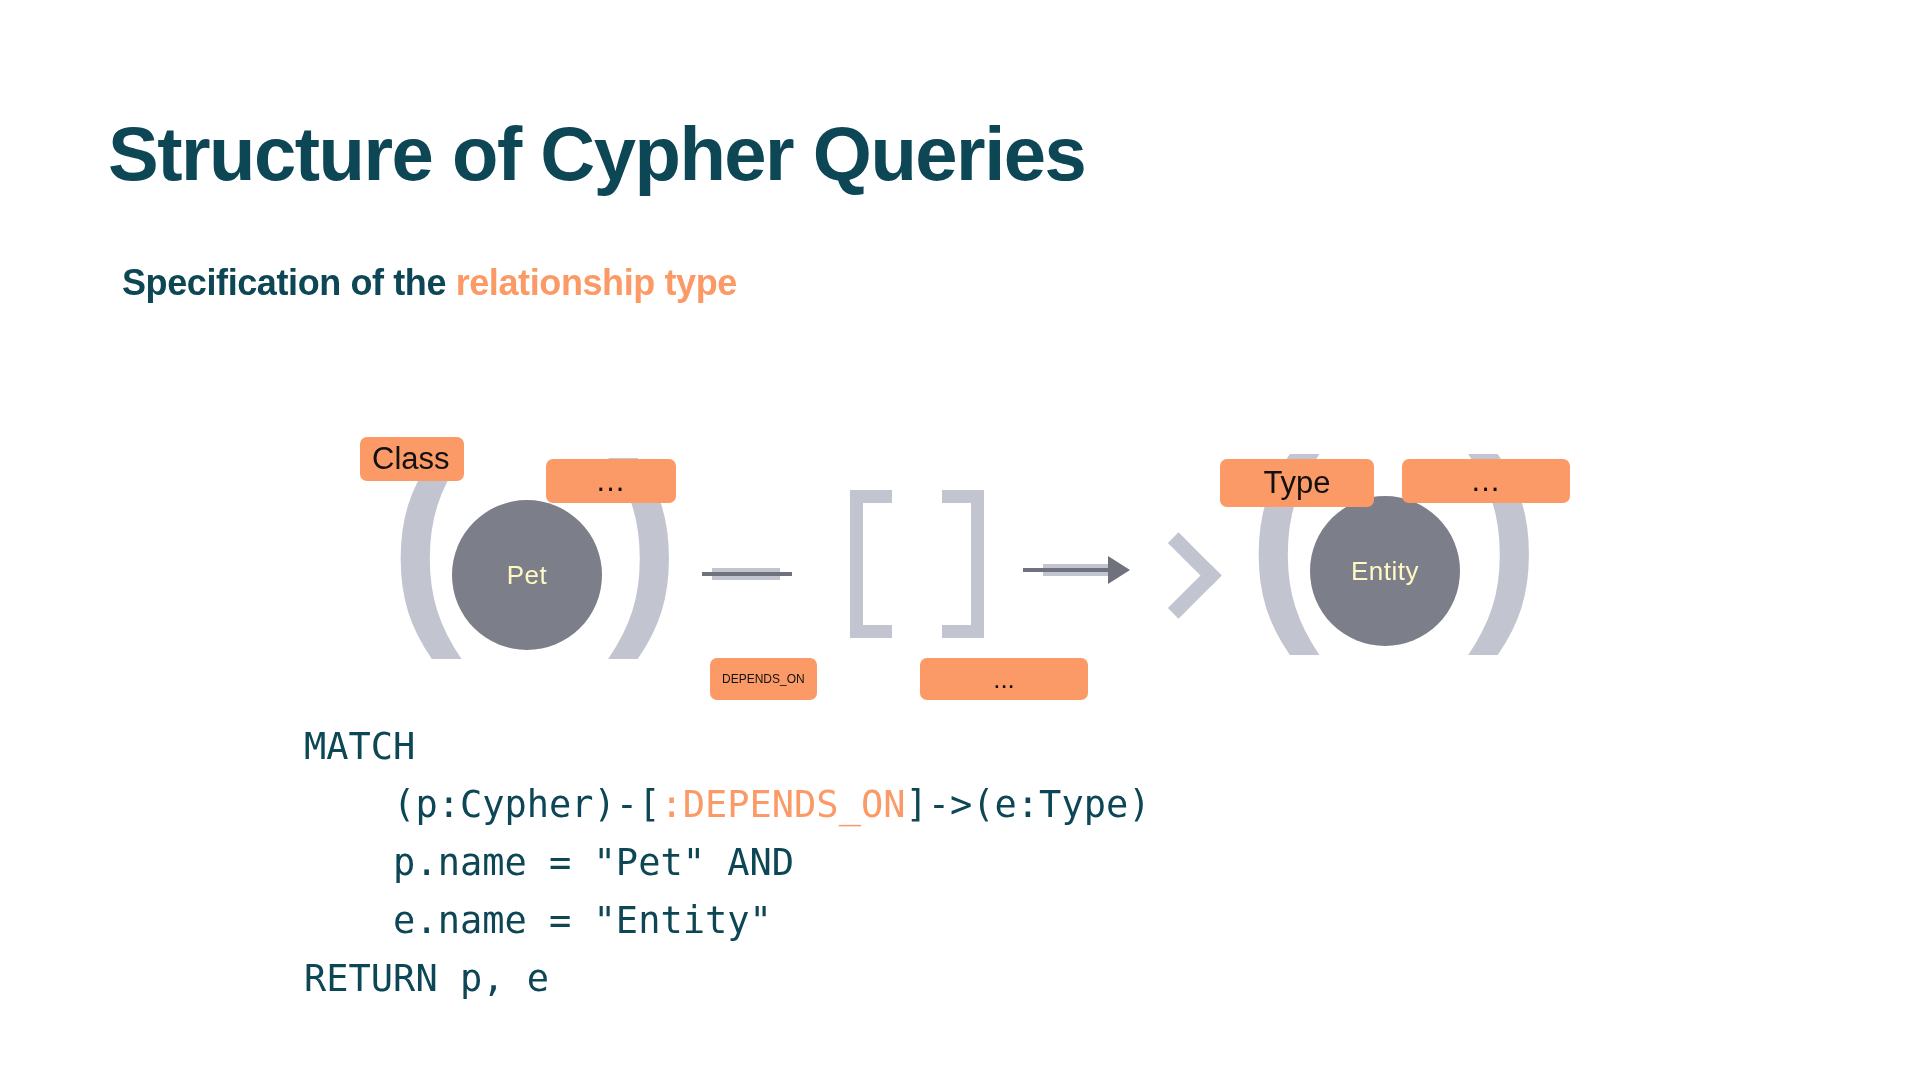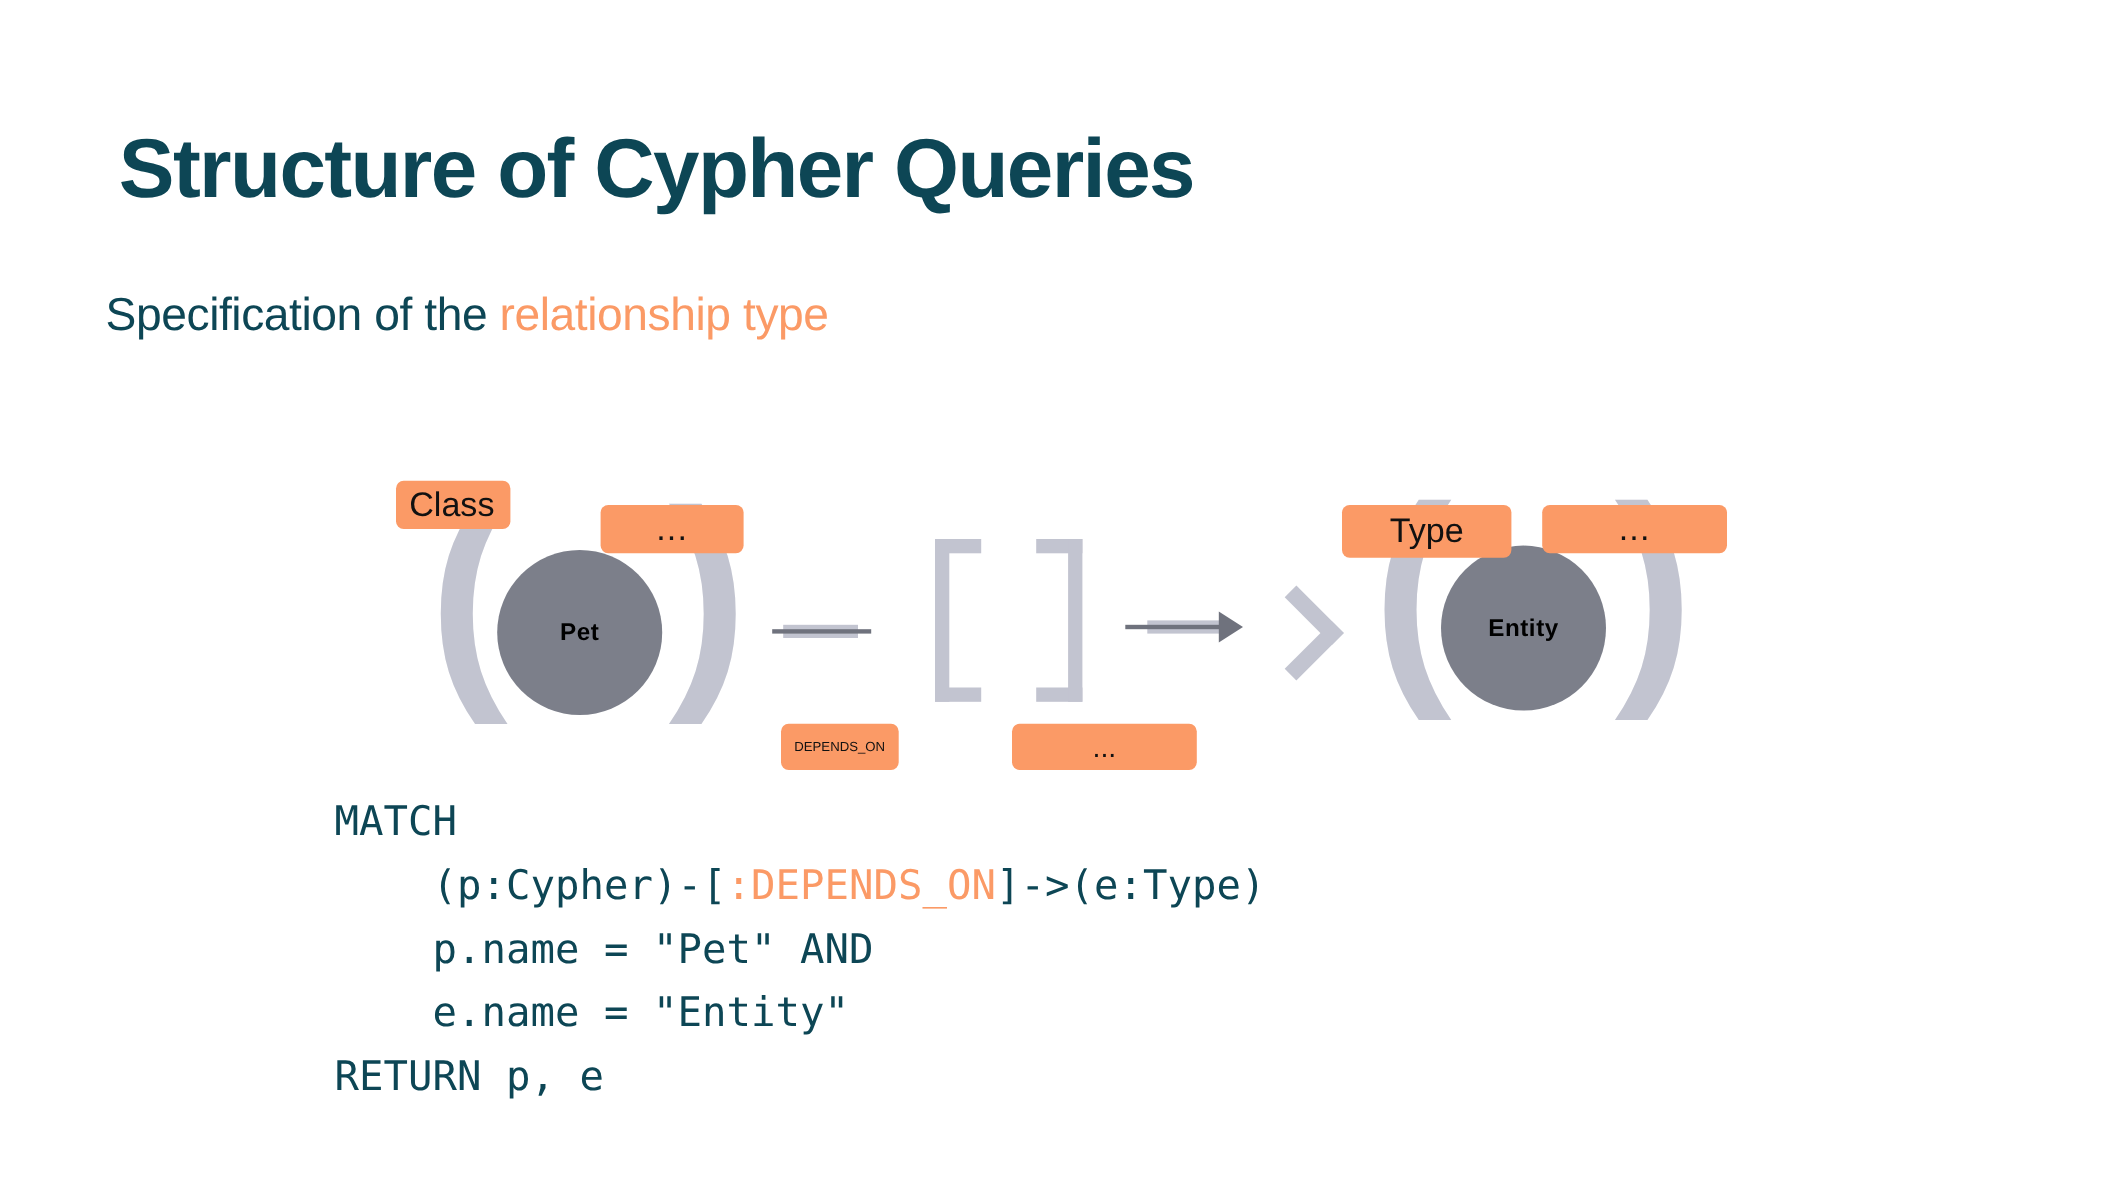--- a/index.html
+++ b/index.html
@@ -24,24 +24,24 @@
     font-size: 76px;
     font-weight: bold;
     letter-spacing: -1.5px;
     color: #0d4655;
     line-height: 1.05;
     white-space: nowrap;
     margin-top: 29px;
   }
   #slide-subtitle {
     position: absolute;
-    left: 96px;
+    left: 122px;
     top: 262px;
-    font-size: 42px;
-    font-weight: normal;
+    font-size: 36px;
+    font-weight: bold;
     letter-spacing: -0.4px;
     color: #0d4655;
     white-space: nowrap;
   }
   #slide-subtitle .accent { color: #fb9a66; }
 
   
   #diagram {
     position: absolute;
     left: 0;
@@ -53,23 +53,23 @@
 
   .node-circle {
     position: absolute;
     border-radius: 50%;
     background: #7c7f8a;
     display: flex;
     align-items: center;
     justify-content: center;
   }
   .node-circle-label {
-    color: #000000;
-    font-size: 22px;
-    font-weight: bold;
+    color: #fef9c3;
+    font-size: 26px;
+    font-weight: normal;
     letter-spacing: 0.5px;
     pointer-events: none;
   }
 
   .paren {
     position: absolute;
     color: #c2c4d0;
     font-weight: bold;
     line-height: 1;
     font-family: "Liberation Sans", sans-serif;

